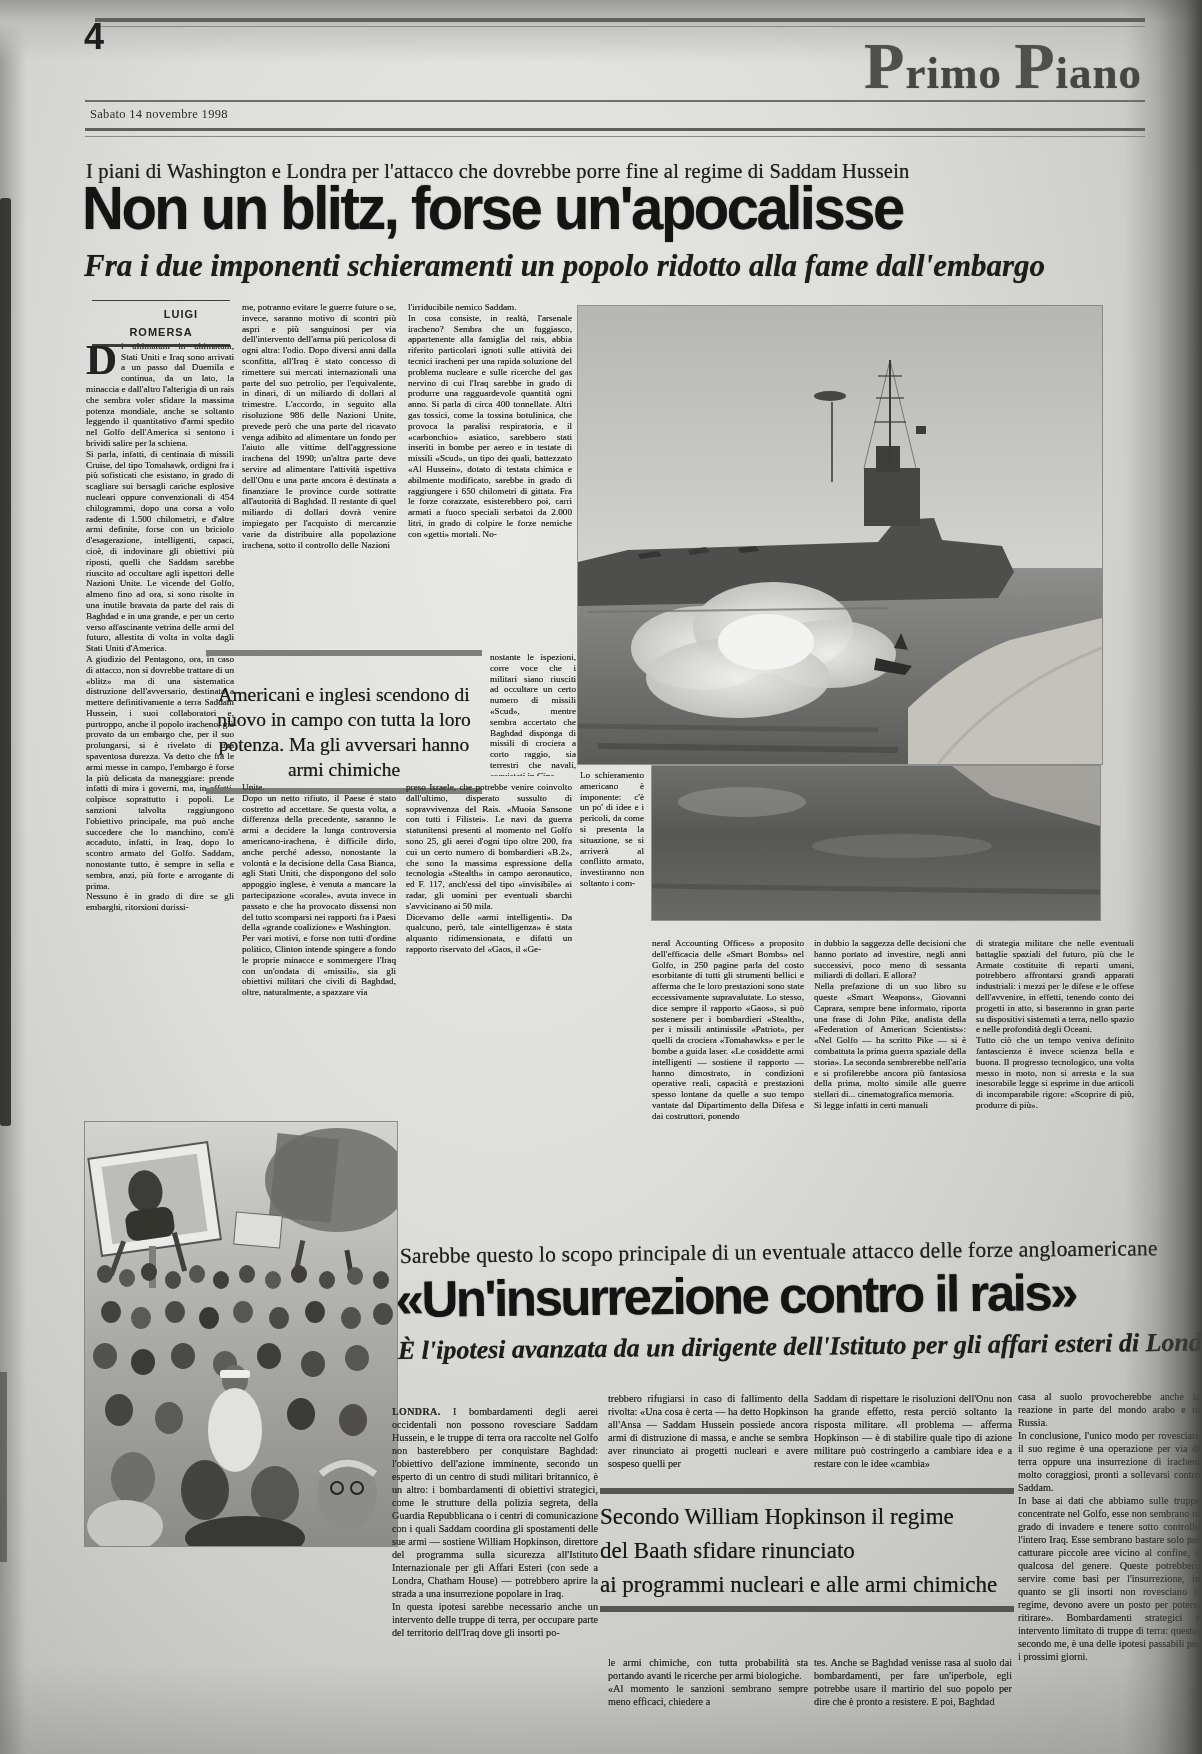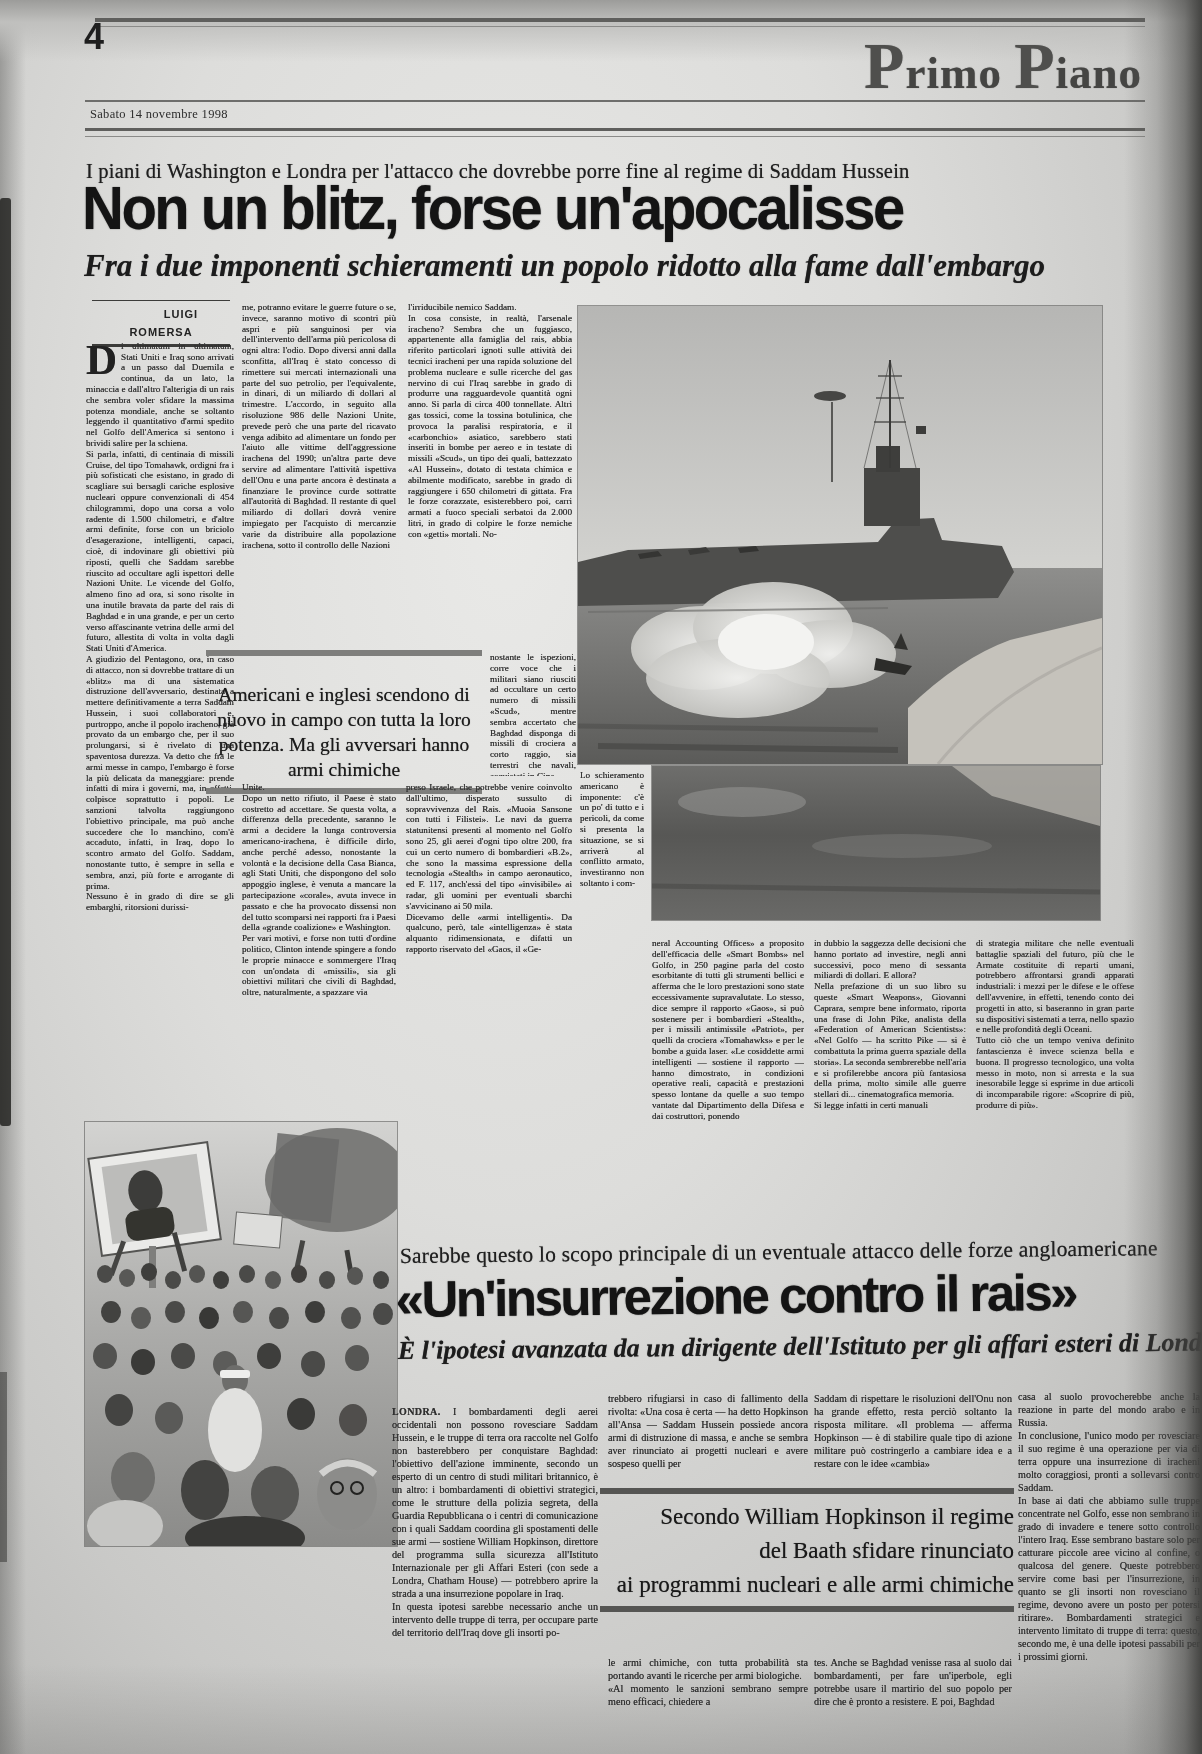--- a/index.html
+++ b/index.html
@@ -47,21 +47,21 @@
     text-shadow:0 0 .8px rgba(25,25,25,.7);}
   #subhead1{font-size:31px;}
   #subhead2{font-size:26px;}
   #byline-box{border-top:1.5px solid #3c3c3a;border-bottom:3px solid #3c3c3a;
     text-align:center;padding:3px 0 4px 0;}
   #byline{font-family:"Liberation Sans",sans-serif;font-weight:bold;font-size:11px;
     letter-spacing:1px;color:#222;margin-left:40px;}
   .quotebar{height:6px;background:#7e7e7c;}
   #pullquote-text{font-size:19.5px;line-height:25px;text-align:center;color:#1b1b1b;
     padding:6px 2px;text-shadow:0 0 .7px rgba(25,25,25,.7);margin-top:20px;}
-  .boxquote-line{font-size:23px;line-height:34px;text-align:right;color:#191919;
+  .boxquote-line{font-size:23px;line-height:34px;text-align:left;color:#191919;
     text-shadow:0 0 .7px rgba(25,25,25,.7);}
   #boxquote .quotebar{background:#555553;}
   .photo{box-shadow:0 0 0 1px rgba(90,90,88,.6);}
   #right-edge{
     left:1124px;top:0;width:78px;height:1754px;z-index:6;pointer-events:none;
     background:linear-gradient(90deg,rgba(0,0,0,0) 0%,rgba(95,95,93,.28) 42%,rgba(72,72,70,.62) 78%,#434341 100%);
   }
   #left-edge-mark{left:0;top:198px;width:11px;height:928px;background:#181816;opacity:.78;border-radius:3px;z-index:6;}
   #left-edge-mark2{left:0;top:1372px;width:7px;height:190px;background:#2e2e2c;opacity:.5;z-index:6;}
   .tilt{transform:rotate(-0.6deg);transform-origin:left bottom;}
@@ -166,21 +166,21 @@
   </div>
 
   <div class="abs photo" style="left:652px;top:766px;width:448px;height:154px;background:linear-gradient(180deg,#6e6e6c,#575755 45%,#696967);">
     <svg width="448" height="154" viewBox="0 0 448 154" xmlns="http://www.w3.org/2000/svg">
       <ellipse cx="90" cy="36" rx="64" ry="15" fill="#9c9c9a" opacity="0.5"></ellipse>
       <ellipse cx="250" cy="80" rx="90" ry="12" fill="#7b7b79" opacity="0.5"></ellipse>
       <path d="M300,0 L448,0 L448,60 L340,30 Z" fill="#b3b0aa" opacity="0.8"></path>
       <line x1="0" y1="120" x2="448" y2="126" stroke="#454543" stroke-width="5" opacity="0.5"></line>
     </svg>
   </div>
-  <div class="abs bodycol" style="left:580px;top:770px;width:64px;height:150px;">Lo schieramento americano è imponente: c'è un po' di tutto e i pericoli, da come si presenta la situazione, se si arriverà al conflitto armato, investiranno non soltanto i com-</div>
+  <div class="abs bodycol" style="left:580px;top:770px;width:64px;height:150px;">Lo schieramento americano è imponente: c'è un po' di idee e i pericoli, da come si presenta la situazione, se si arriverà al conflitto armato, investiranno non soltanto i com-</div>
 
   <div class="abs bodycol" style="left:242px;top:782px;width:154px;height:452px;">Unite.
 Dopo un netto rifiuto, il Paese è stato costretto ad accettare. Se questa volta, a differenza della precedente, saranno le armi a decidere la lunga controversia americano-irachena, è difficile dirlo, anche perché adesso, nonostante la volontà e la decisione della Casa Bianca, agli Stati Uniti, che dispongono del solo appoggio inglese, è venuta a mancare la partecipazione «corale», avuta invece in passato e che ha provocato dissensi non del tutto scomparsi nei rapporti fra i Paesi della «grande coalizione» e Washington.
 Per vari motivi, e forse non tutti d'ordine politico, Clinton intende spingere a fondo le proprie minacce e sommergere l'Iraq con un'ondata di «missili», sia gli obiettivi militari che civili di Baghdad, oltre, naturalmente, a spazzare via</div>
   <div class="abs bodycol" style="left:406px;top:782px;width:166px;height:452px;">preso Israele, che potrebbe venire coinvolto dall'ultimo, disperato sussulto di sopravvivenza del Rais. «Muoia Sansone con tutti i Filistei». Le navi da guerra statunitensi presenti al momento nel Golfo sono 25, gli aerei d'ogni tipo oltre 200, fra cui un certo numero di bombardieri «B.2», che sono la massima espressione della tecnologia «Stealth» in campo aeronautico, ed F. 117, anch'essi del tipo «invisibile» ai radar, gli uomini per eventuali sbarchi s'avvicinano ai 50 mila.
 Dicevamo delle «armi intelligenti». Da qualcuno, però, tale «intelligenza» è stata alquanto ridimensionata, e difatti un rapporto riservato del «Gaos, il «Ge-</div>
   <div class="abs bodycol" style="left:652px;top:938px;width:152px;height:302px;">neral Accounting Offices» a proposito dell'efficacia delle «Smart Bombs» nel Golfo, in 250 pagine parla del costo esorbitante di tutti gli strumenti bellici e afferma che le loro prestazioni sono state eccessivamente supravalutate. Lo stesso, dice sempre il rapporto «Gaos», si può sostenere per i bombardieri «Stealth», per i missili antimissile «Patriot», per quelli da crociera «Tomahawks» e per le bombe a guida laser. «Le cosiddette armi intelligenti — sostiene il rapporto — hanno dimostrato, in condizioni operative reali, capacità e prestazioni spesso lontane da quelle a suo tempo vantate dal Dipartimento della Difesa e dai costruttori, ponendo</div>
   <div class="abs bodycol" style="left:814px;top:938px;width:152px;height:302px;">in dubbio la saggezza delle decisioni che hanno portato ad investire, negli anni successivi, poco meno di sessanta miliardi di dollari. E allora?
 Nella prefazione di un suo libro su queste «Smart Weapons», Giovanni Caprara, sempre bene informato, riporta una frase di John Pike, analista della «Federation of American Scientists»: «Nel Golfo — ha scritto Pike — si è combattuta la prima guerra spaziale della storia». La seconda sembrerebbe nell'aria e si profilerebbe ancora più fantasiosa della prima, molto simile alle guerre stellari di... cinematografica memoria.
 Si legge infatti in certi manuali</div>

